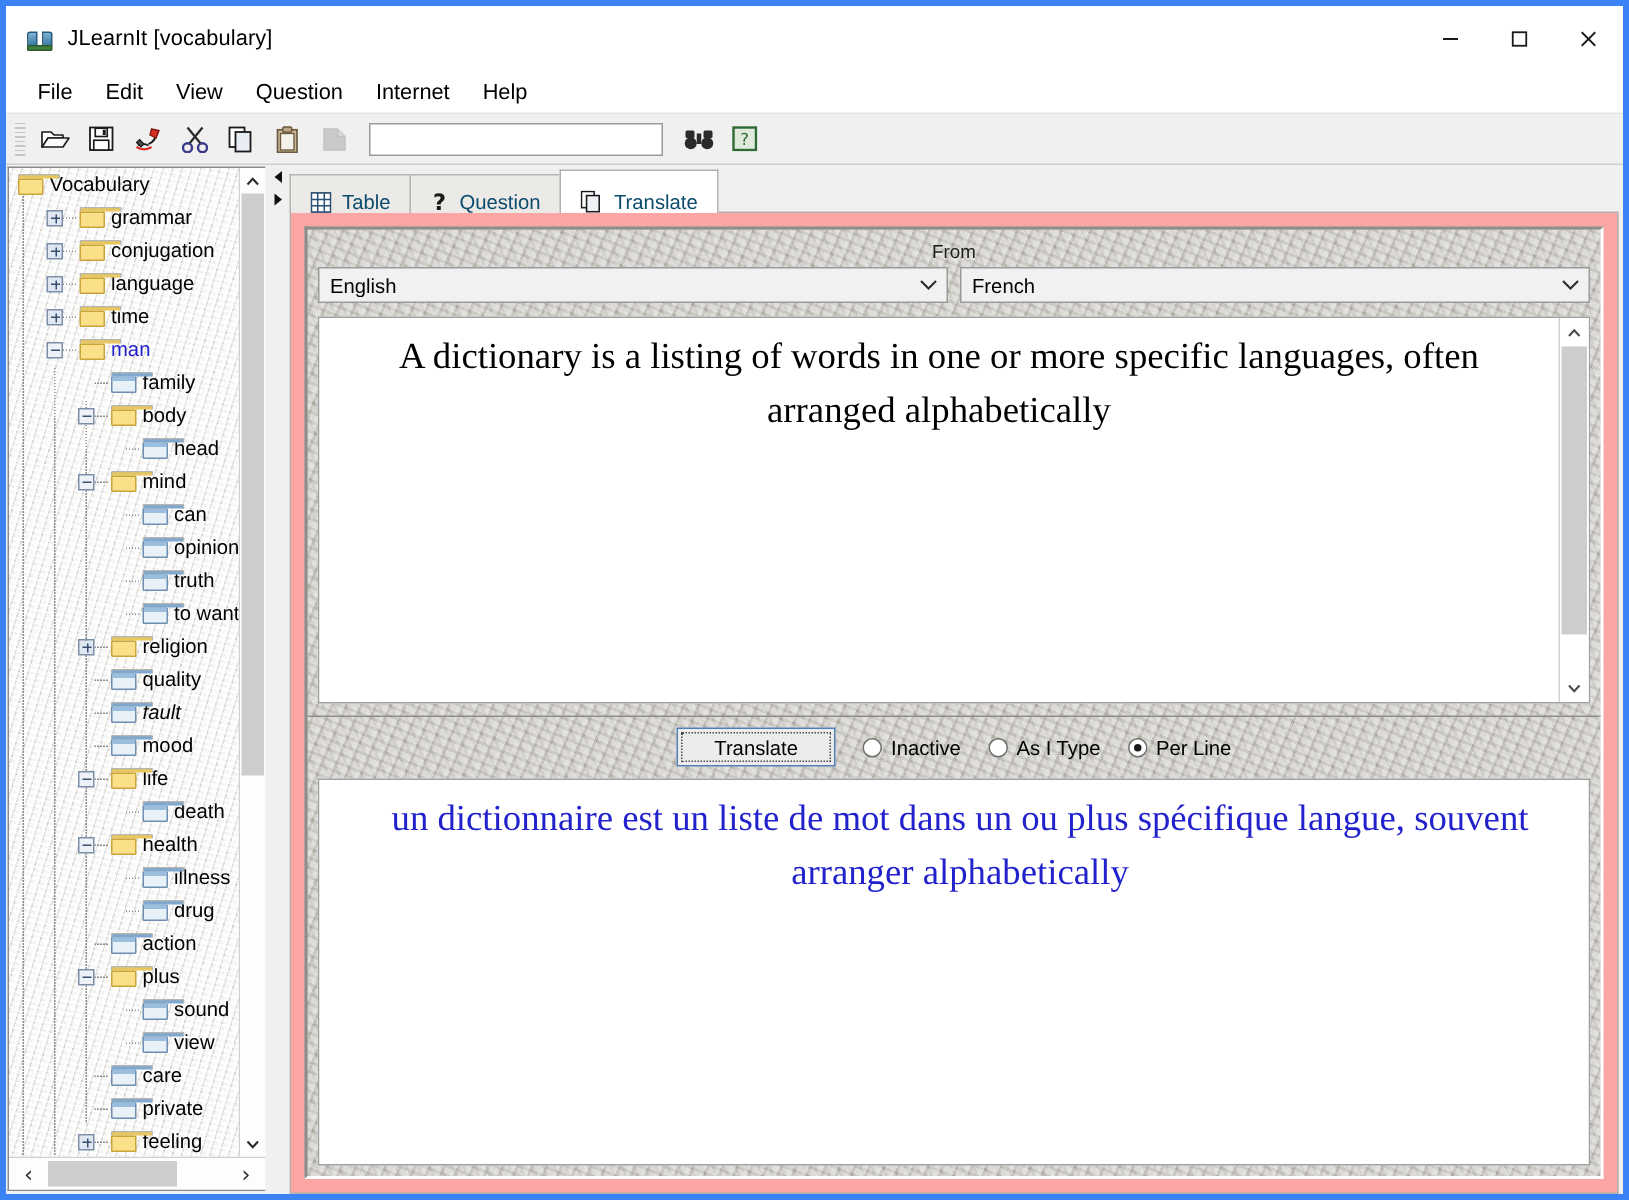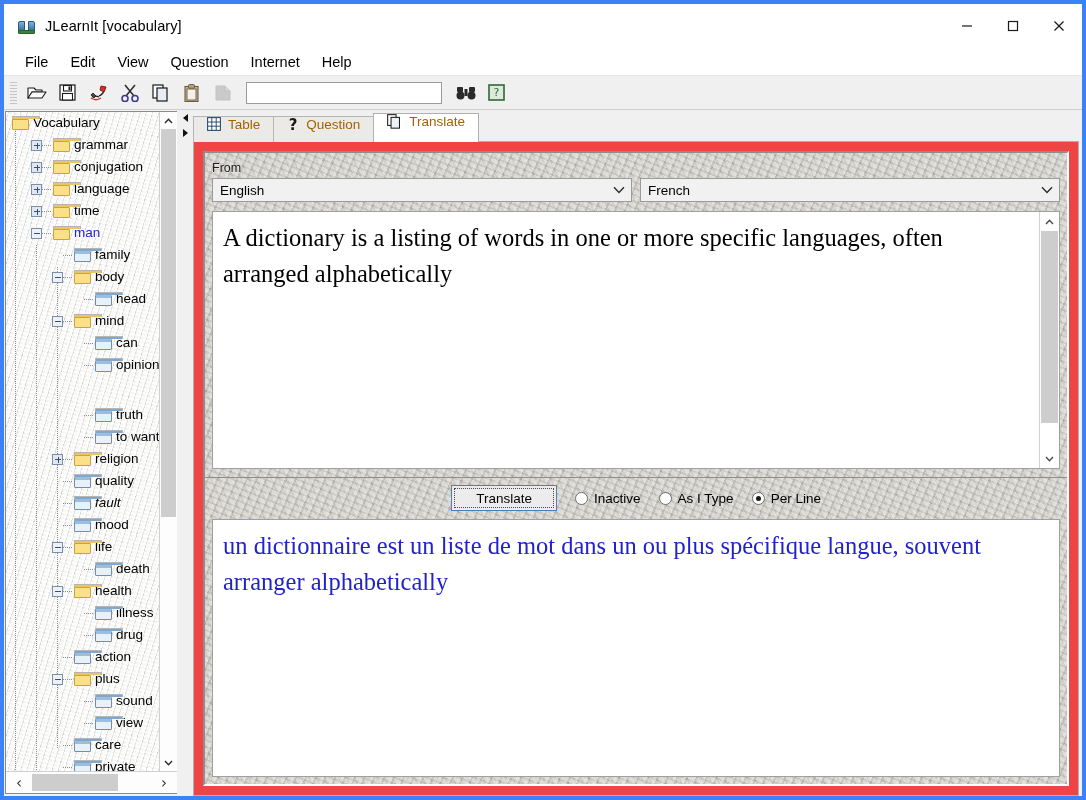--- a/index.html
+++ b/index.html
@@ -189,32 +189,32 @@
   
   .mainpanel{
     flex:1 1 auto;display:flex;flex-direction:column;min-width:0;
     background:#f0f0f0;padding-right:3px;
   }
   .tabstrip{
     height:31px;flex:0 0 31px;display:flex;align-items:flex-end;gap:0;
     border-bottom:1px solid #b0b0b0;background:#f0f0f0;
   }
   .tab{
-    height:26px;display:flex;align-items:flex-start;gap:7px;padding:0 13px;
-    box-sizing:border-box;font-size:13.5px;color:#a16207;cursor:default;
+    height:26px;display:flex;align-items:flex-end;gap:7px;padding:0 13px;
+    box-sizing:border-box;font-size:13.5px;color:#0c4a6e;cursor:default;
     background:#eceae6;border:1px solid #b5b5b5;border-bottom:none;
     margin-right:-1px;position:relative;top:1px;
   }
   .tab.active{
     background:#fff;height:29px;top:1px;border-color:#b0b0b0;z-index:3;
   }
   .tabcontent{
-    flex:1 1 auto;min-height:0;background:#ef4444;
+    flex:1 1 auto;min-height:0;background:#fca5a5;
     border:1px solid #b0b0b0;border-top:none;
-    padding:9px;box-sizing:border-box;display:flex;
+    padding:9px;box-sizing:border-box;display:flex;text-align:center;
   }
   .inner{
     flex:1 1 auto;min-height:0;display:flex;flex-direction:column;
     border:2px solid;border-color:#8e8d89 #ffffff #ffffff #8e8d89;
     box-sizing:border-box;
     background-color:#bfbcb5;
     background-image:
       repeating-linear-gradient(113deg, rgba(255,255,255,.30) 0 3px, rgba(150,147,140,.18) 3px 5px, rgba(255,255,255,.16) 5px 9px),
       repeating-linear-gradient(22deg, rgba(255,255,255,.22) 0 4px, rgba(146,143,136,.16) 4px 6px),
       repeating-linear-gradient(68deg, rgba(134,131,124,.10) 0 2px, rgba(255,255,255,.18) 2px 7px);
@@ -513,21 +513,21 @@
             </div>
             <div class="tnode" style="padding-left: 67px;">
               <span class="exp-spacer"></span>
               <span class="dots"></span>
               <span class="fold open">
                 <span class="tab"></span>
                 <span class="bd"></span>
               </span>
               <span class="tlabel">opinion</span>
             </div>
-            <div class="tnode" style="padding-left: 67px; margin-top: 28px;">
+            <div class="tnode" style="padding-left: 67px;">
               <span class="exp-spacer"></span>
               <span class="dots"></span>
               <span class="fold open">
                 <span class="tab"></span>
                 <span class="bd"></span>
               </span>
               <span class="tlabel">truth</span>
             </div>
             <div class="tnode" style="padding-left: 67px;">
               <span class="exp-spacer"></span>

